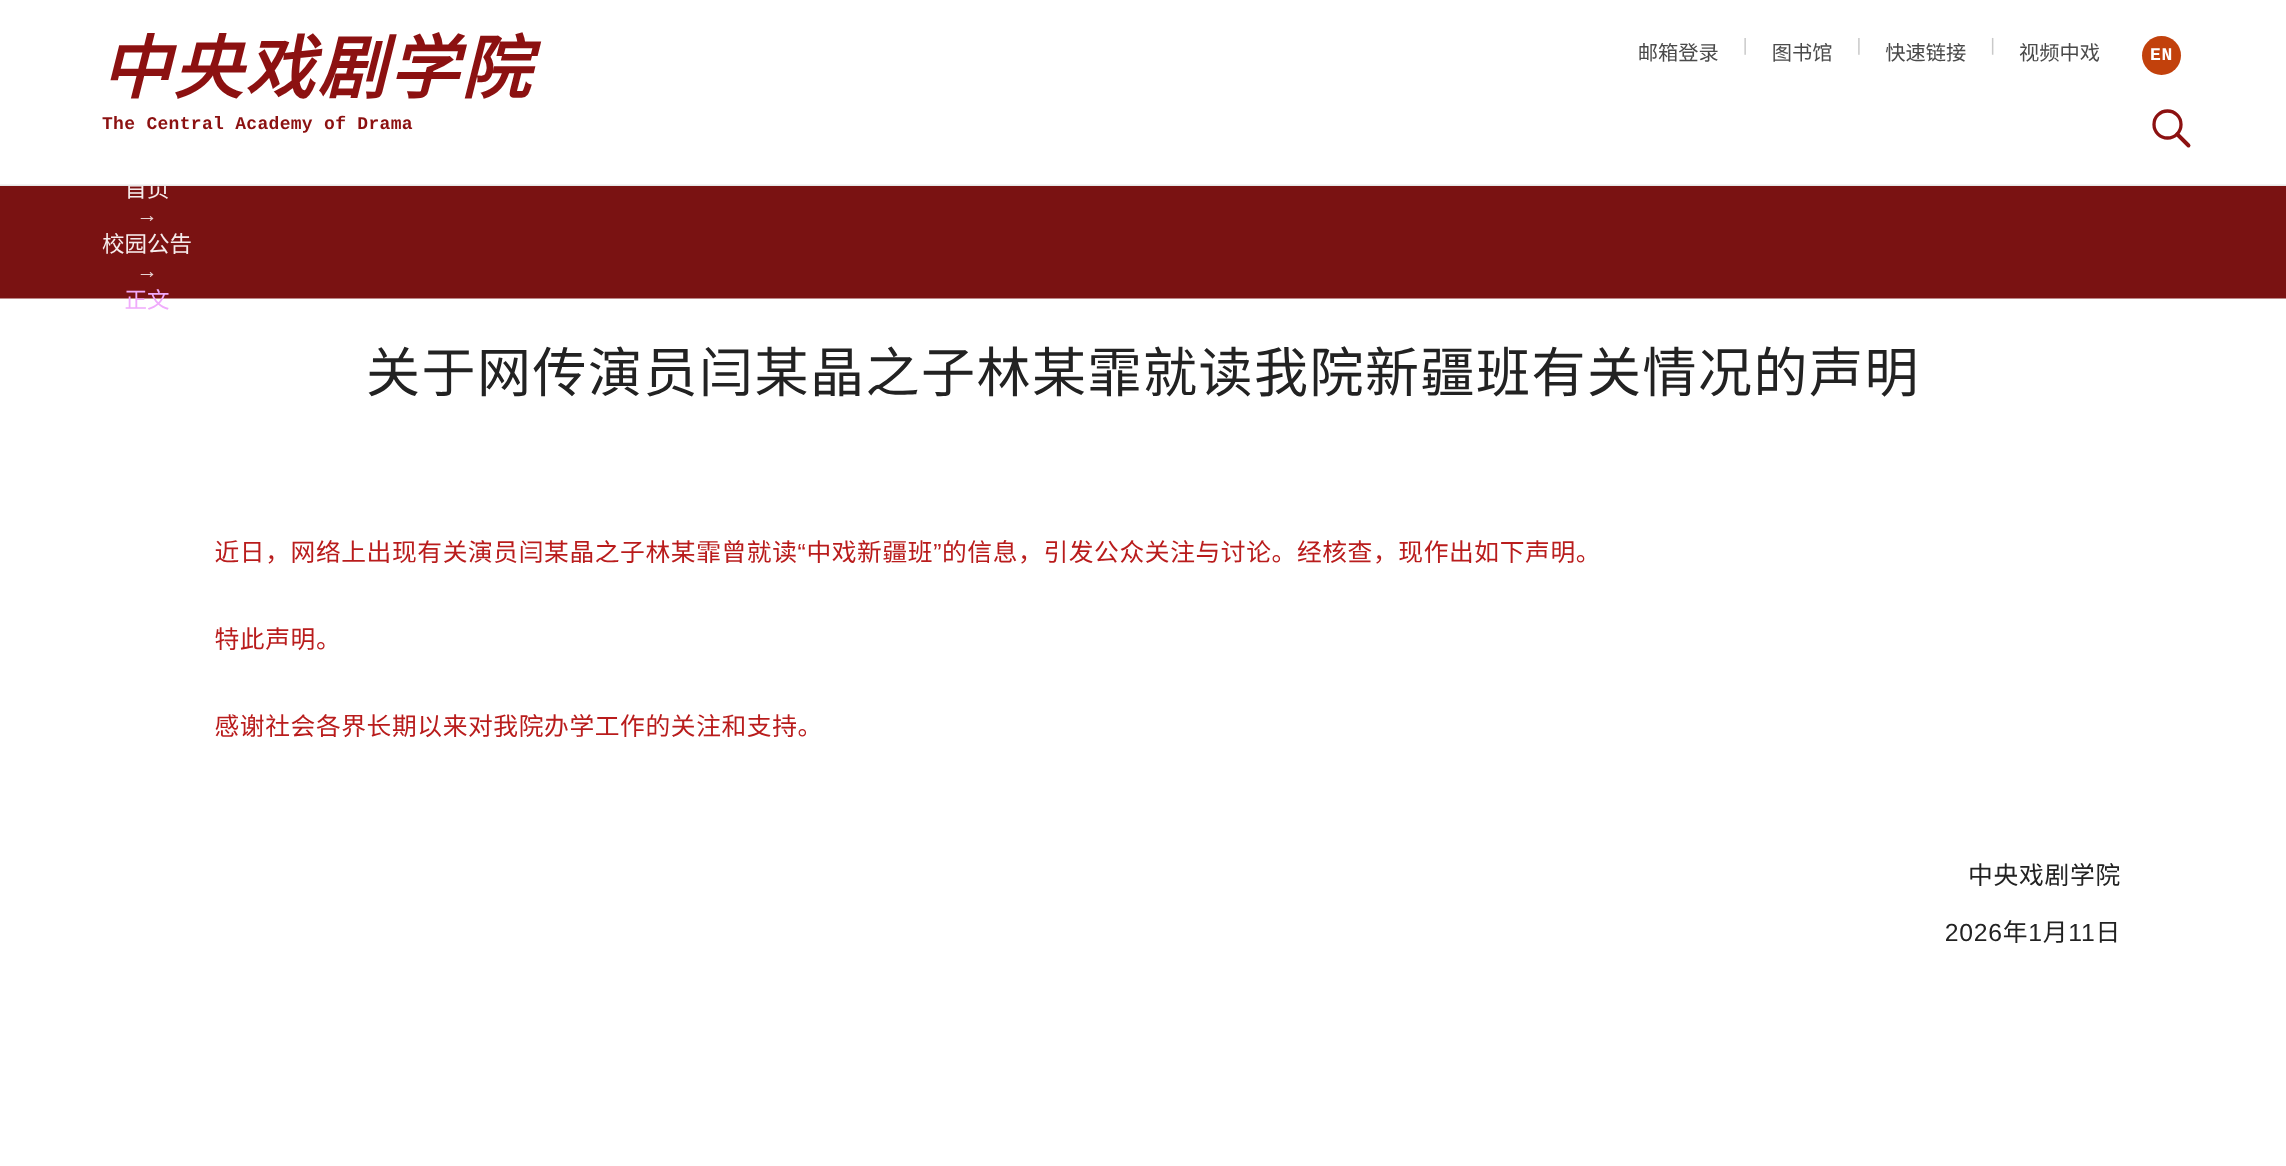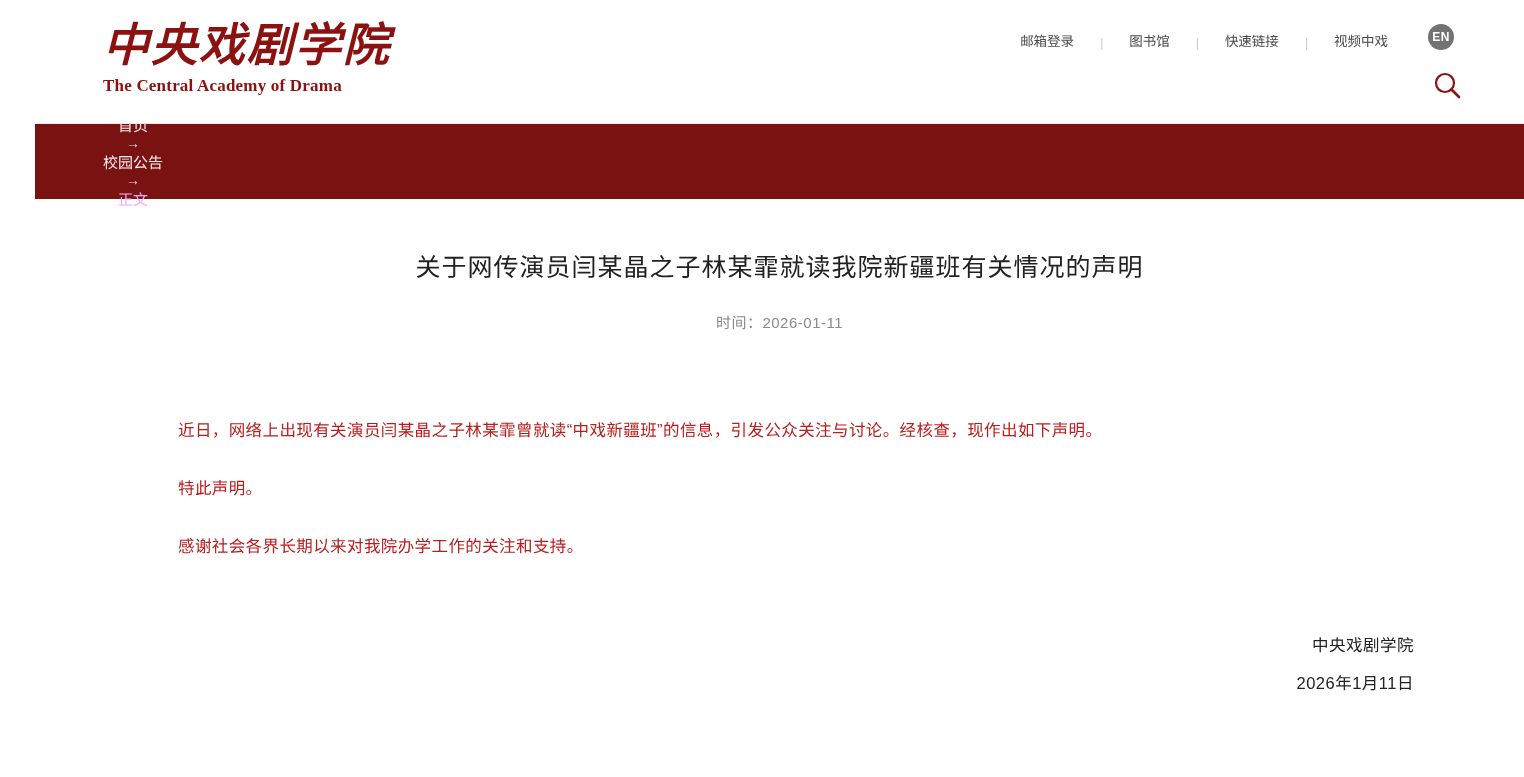--- a/index.html
+++ b/index.html
@@ -12,21 +12,20 @@
     overflow: hidden;
     background: #ffffff;
     font-family: "Liberation Sans", "DejaVu Sans", sans-serif;
   }
 
   .page {
     position: relative;
     width: 1524px;
     height: 717px;
     background: #fff;
-    padding-left: 35px;
   }
 
   
   .header {
     position: relative;
     height: 124px;
     background: #ffffff;
     border-bottom: 1px solid #e8e8e8;
   }
 
@@ -42,54 +41,55 @@
     font-size: 46px;
     font-weight: bold;
     font-style: italic;
     color: #8c1111;
     letter-spacing: 2px;
     line-height: 56px;
     white-space: nowrap;
   }
   .logo-en {
     margin-top: 2px;
-    font-family: Liberation Serif, serif;
-    font-size: 17px;
+    font-family: Liberation Mono, monospace;
+    font-size: 12px;
     font-weight: bold;
     color: #8c1111;
     letter-spacing: 0.2px;
     white-space: nowrap;
   }
 
   .toplinks {
     position: absolute;
     right: 70px;
     top: 24px;
     display: flex;
-    align-items: flex-end;
-    gap: 12px;
+    align-items: flex-start;
+    gap: 0;
     font-size: 13.5px;
     color: #444;
+    font-family: Liberation Mono, monospace;
   }
   .toplinks a {
     color: #4a4a4a;
     text-decoration: none;
     padding: 0 14px;
     white-space: nowrap;
   }
   .toplinks .sep {
     color: #c9c9c9;
     font-size: 12px;
   }
   .en-badge {
     margin-left: 14px;
     width: 26px;
     height: 26px;
     border-radius: 50%;
-    background: #737373;
+    background: #c2410c;
     color: #fff;
     font-size: 12px;
     font-weight: bold;
     display: flex;
     align-items: center;
     justify-content: center;
     letter-spacing: 0.5px;
   }
 
   .mainnav {
@@ -144,23 +144,23 @@
     color: #e6d2d2;
     font-size: 14px;
   }
   .crumbbar .current { color: #f0abfc; }
 
   
   .article {
     padding: 0 110px;
   }
   .art-title {
-    margin-top: 46px;
+    margin-top: 28px;
     text-align: center;
-    font-size: 25px;
+    font-size: 36px;
     color: #222;
     font-weight: normal;
     letter-spacing: 1px;
     line-height: 44px;
   }
   .art-meta {
     margin-top: 22px;
     text-align: center;
     font-size: 15px;
     color: #8a8a8a;
@@ -226,21 +226,20 @@
       <a href="#">首页</a>
       <span class="arrow">→</span>
       <a href="#">校园公告</a>
       <span class="arrow">→</span>
       <span class="current">正文</span>
     </div>
   </div>
 
   <div class="article">
     <h1 class="art-title">关于网传演员闫某晶之子林某霏就读我院新疆班有关情况的声明</h1>
-    <div class="art-meta">时间：2026-01-11</div>
 
     <div class="art-body">
       <p>近日，网络上出现有关演员闫某晶之子林某霏曾就读“中戏新疆班”的信息，引发公众关注与讨论。经核查，现作出如下声明。</p>
       <p>特此声明。</p>
       <p>感谢社会各界长期以来对我院办学工作的关注和支持。</p>
     </div>
 
     <div class="signature">
       <div>中央戏剧学院</div>
       <div>2026年1月11日</div>

